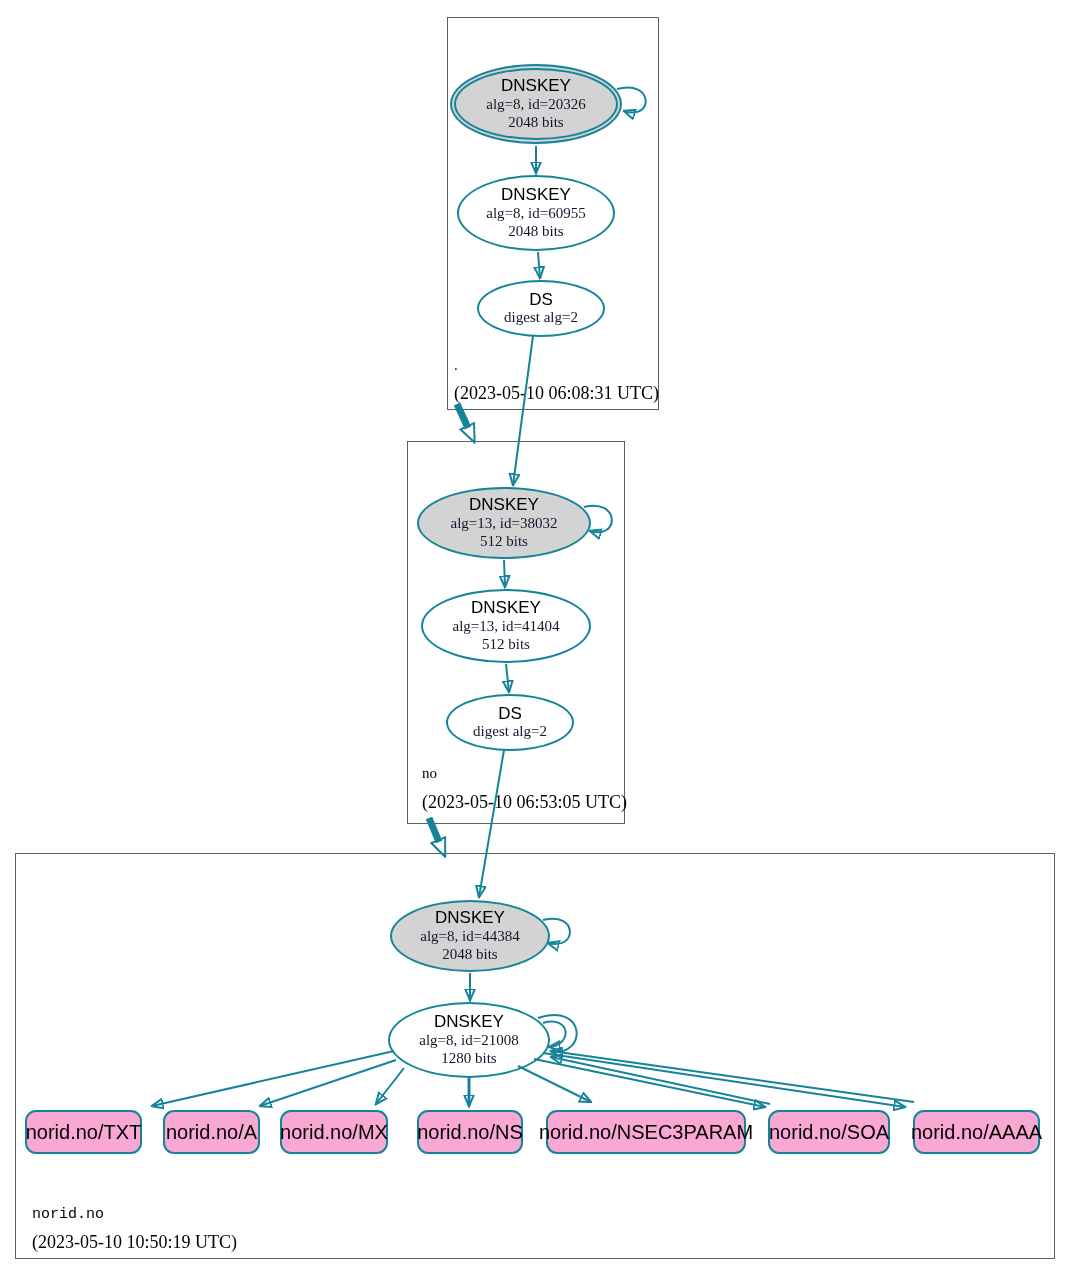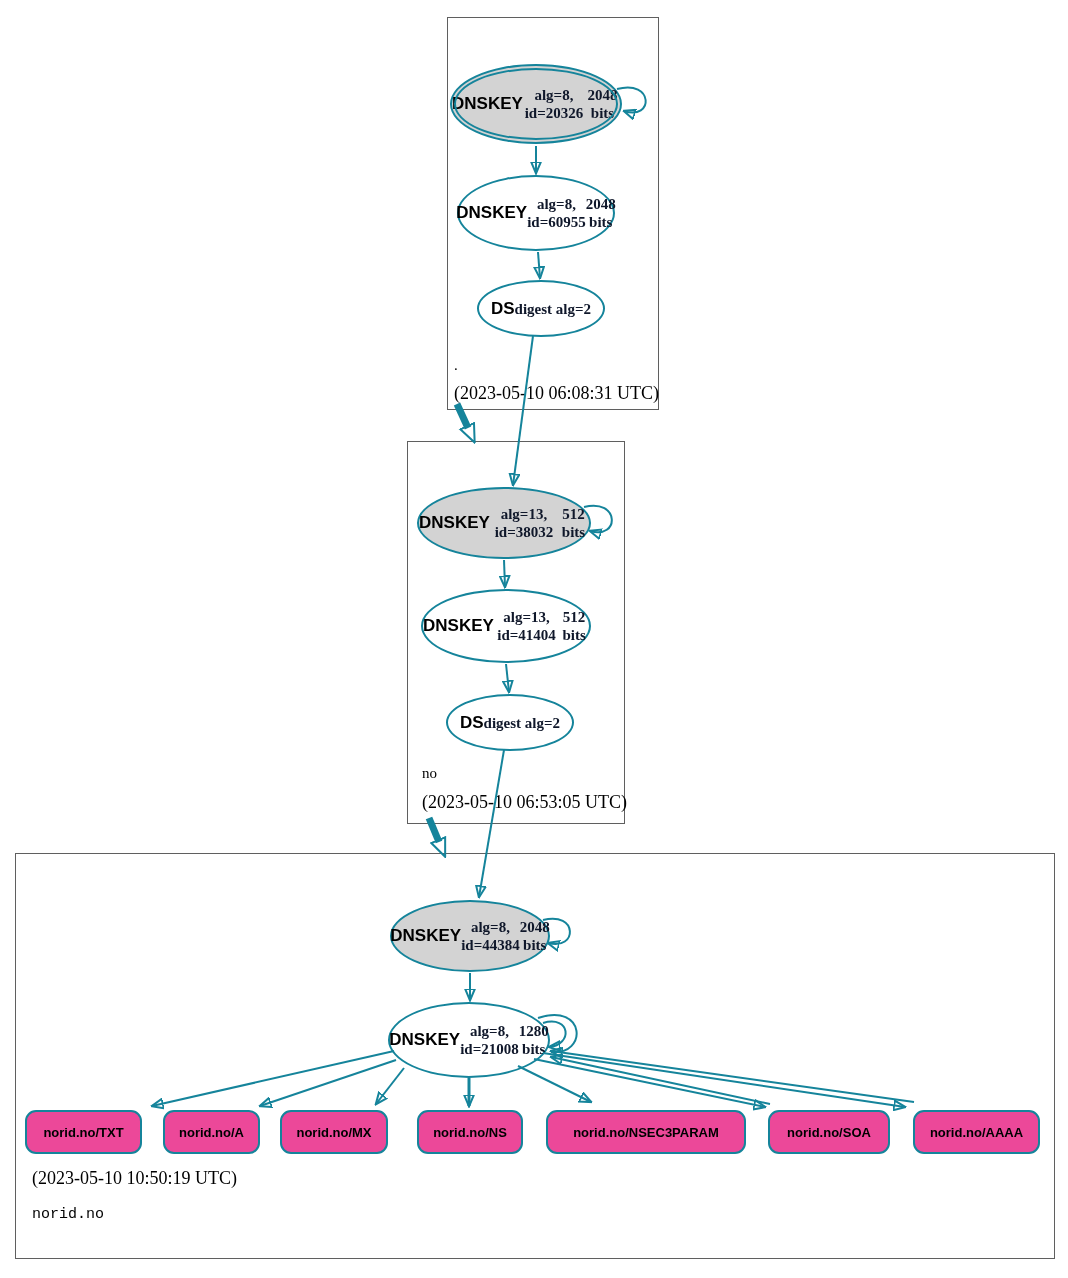--- a/index.html
+++ b/index.html
@@ -1,28 +1,28 @@
 <!DOCTYPE html>
 <html><head>
 <meta charset="utf-8">
 <style>
   html,body{margin:0;padding:0;background:#fff;}
   #canvas{position:relative;width:1068px;height:1278px;background:#fff;overflow:hidden;
           font-family:"Liberation Sans",sans-serif;}
   .zone-box{position:absolute;border:1px solid #5f5f5f;background:transparent;z-index:1;}
-  .node{position:absolute;z-index:2;box-sizing:border-box;display:flex;flex-direction:row;
-        align-items:center;justify-content:center;text-align:center;background:#fff;font-weight:bold;}
+  .node{position:absolute;z-index:2;box-sizing:border-box;display:flex;flex-direction:column;
+        align-items:center;justify-content:center;text-align:center;background:#fff;}
   .ellipse{border:2px solid #15849b;border-radius:50%;}
   .ellipse.ksk{background:#d3d3d3;border-width:2.5px;}
   .ellipse.double::after{content:"";position:absolute;inset:2px;border:2px solid #15849b;
         border-radius:50%;pointer-events:none;}
   .node .title{font-family:"Liberation Sans",sans-serif;font-size:17px;line-height:1.05;color:#000;}
   .node .meta{font-family:"Liberation Serif",serif;font-size:15px;line-height:1.2;color:#0f172a;}
   .rrset{top:1110px;height:44px;border:2px solid #15849b;border-radius:11px;
-         font-size:13px;color:#000;background:#ec4899;}
+         font-size:20px;color:#000;background:#f9a8d4;}
   .zone-label{position:absolute;z-index:3;font-family:"Liberation Serif",serif;
               font-size:15px;color:#000;}
   .zone-ts{position:absolute;z-index:3;font-family:"Liberation Serif",serif;
            font-size:18px;color:#000;}
   #edges{position:absolute;left:0;top:0;z-index:5;pointer-events:none;}
   #edges path,#edges line{fill:none;stroke:#15849b;stroke-width:2;}
   #edges .thick{stroke-width:7;}
   #edges .mid{stroke-width:3;}
 </style>
 </head>
@@ -95,21 +95,21 @@
       <span>norid.no/NSEC3PARAM</span>
     </div>
   <div class="node rrset" style="left:768px;width:122px;">
       <span>norid.no/SOA</span>
     </div>
   <div class="node rrset" style="left:913px;width:127px;">
       <span>norid.no/AAAA</span>
     </div>
 
   <div class="zone-label" style="left:32px;top:1206px;font-family:Liberation Mono, monospace;">norid.no</div>
-  <div class="zone-ts" style="left:32px;top:1168px;text-align:right;">(2023-05-10 10:50:19 UTC)</div>
+  <div class="zone-ts" style="left:32px;top:1232px;text-align:right;">(2023-05-10 10:50:19 UTC)</div>
 
   <svg id="edges" width="1068" height="1278" viewBox="0 0 1068 1278">
     <defs>
       <marker id="ah" markerUnits="userSpaceOnUse" markerWidth="13" markerHeight="12" refX="11.5" refY="6" orient="auto">
         <path d="M0.5,1.2 L12,6 L0.5,10.8 Z" fill="#15849b" stroke="none"></path>
       </marker>
       <marker id="ahb" markerUnits="userSpaceOnUse" markerWidth="20" markerHeight="20" refX="3" refY="10" orient="auto">
         <path d="M1,2.5 L19,10 L1,17.5 Z" fill="#15849b" stroke="none"></path>
       </marker>
     </defs>

